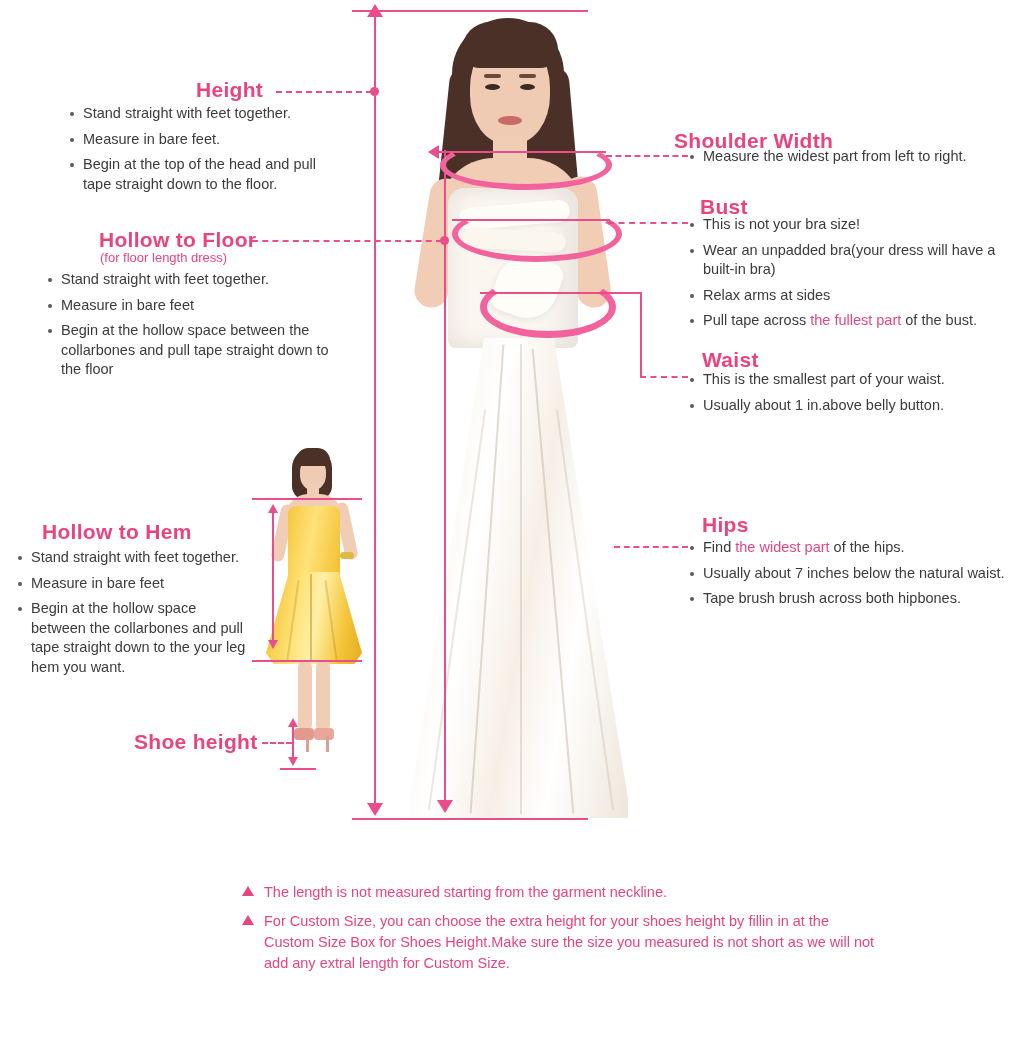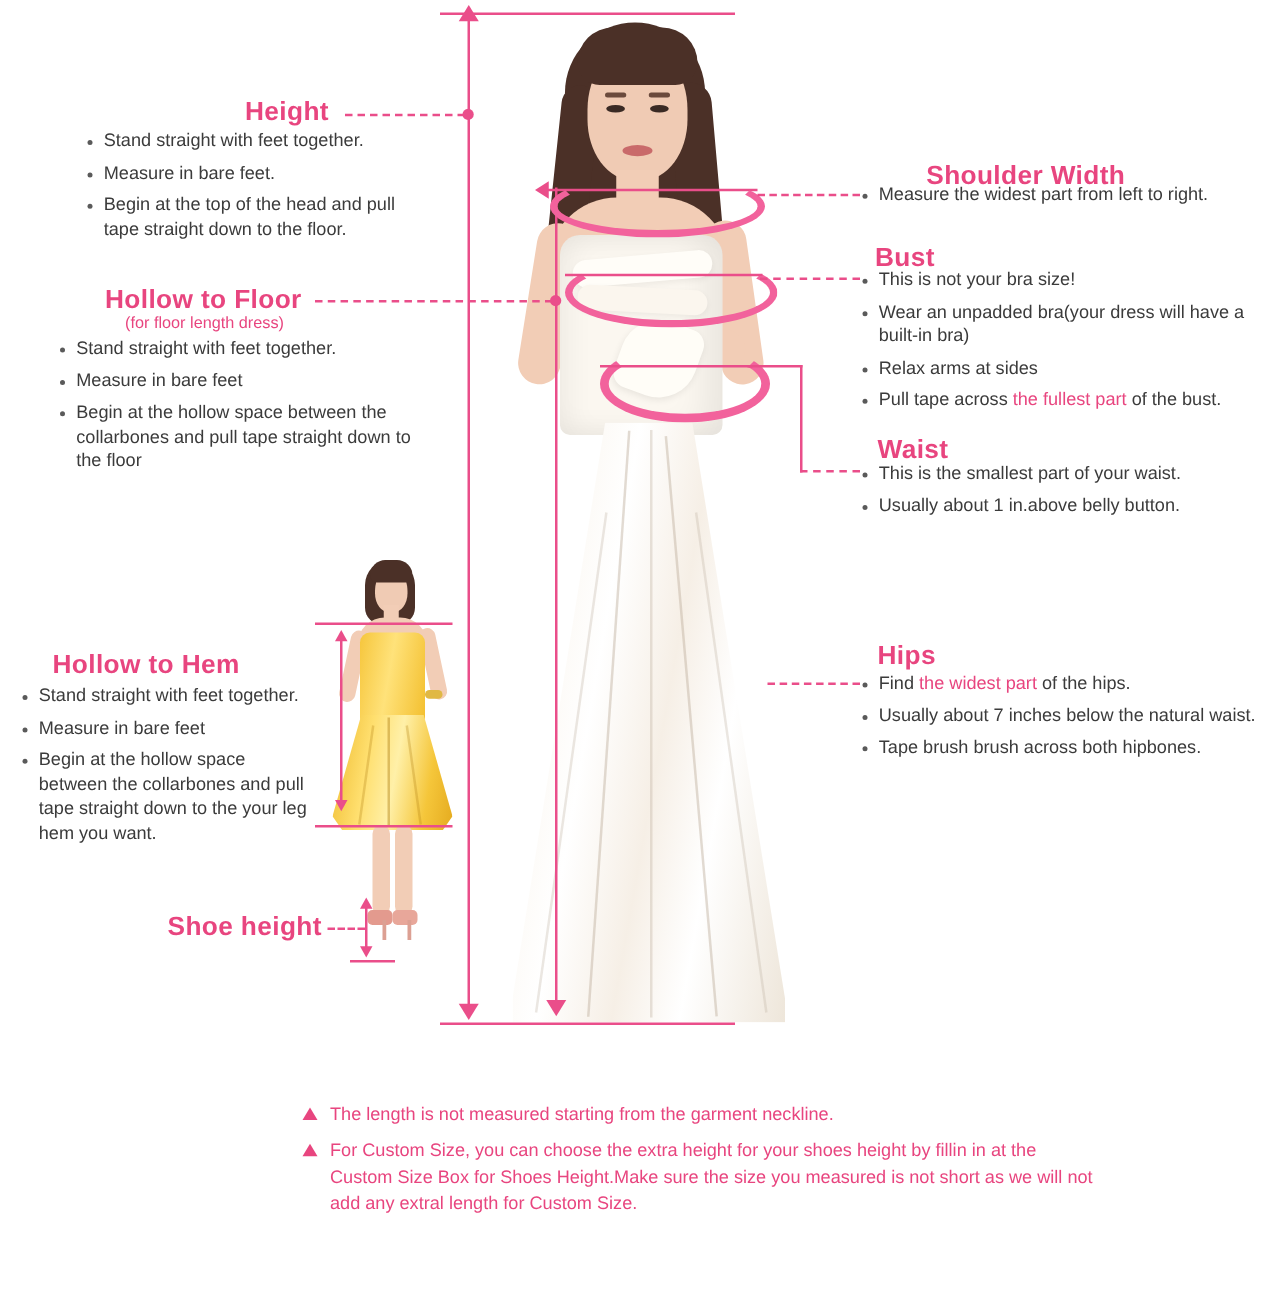--- a/index.html
+++ b/index.html
@@ -282,38 +282,38 @@
   <div class="hline" style="left:280px; top:768px; width:36px;"></div>
   <div class="dashline" style="left:262px; top:742px; width:30px;"></div>
 
   <div class="abs heading" style="left:196px; top:78px;">Height</div>
   <ul class="bullets abs" style="left:68px; top:104px; width:280px;">
     <li>Stand straight with feet together.</li>
     <li>Measure in bare feet.</li>
     <li>Begin at the top of the head and pull tape straight down to the floor.</li>
   </ul>
 
-  <div class="abs heading" style="left:84px; top:228px;">Hollow to Floor</div>
+  <div class="abs heading" style="left:99px; top:228px;">Hollow to Floor</div>
   <div class="abs subheading" style="left:100px; top:250px;">(for floor length dress)</div>
   <ul class="bullets abs" style="left:46px; top:270px; width:290px;">
     <li>Stand straight with feet together.</li>
     <li>Measure in bare feet</li>
     <li>Begin at the hollow space between the collarbones and pull tape straight down to the floor</li>
   </ul>
 
   <div class="abs heading" style="left:42px; top:520px;">Hollow to Hem</div>
   <ul class="bullets abs" style="left:16px; top:548px; width:230px;">
     <li>Stand straight with feet together.</li>
     <li>Measure in bare feet</li>
     <li>Begin at the hollow space between the collarbones and pull tape straight down to the your leg hem  you want.</li>
   </ul>
 
   <div class="abs heading" style="left:134px; top:730px;">Shoe height</div>
 
-  <div class="abs heading" style="left:741px; top:129px;">Shoulder Width</div>
+  <div class="abs heading" style="left:674px; top:129px;">Shoulder Width</div>
   <ul class="bullets abs" style="left:688px; top:147px; width:320px;">
     <li>Measure the widest part from left to right.</li>
   </ul>
 
   <div class="abs heading" style="left:700px; top:195px;">Bust</div>
   <ul class="bullets abs" style="left:688px; top:215px; width:322px;">
     <li>This is not your bra size!</li>
     <li>Wear an unpadded bra(your dress will have a built-in bra)</li>
     <li>Relax arms at sides</li>
     <li><span>Pull tape across </span><span class="pinktxt">the fullest part</span><span> of the bust.</span></li>

